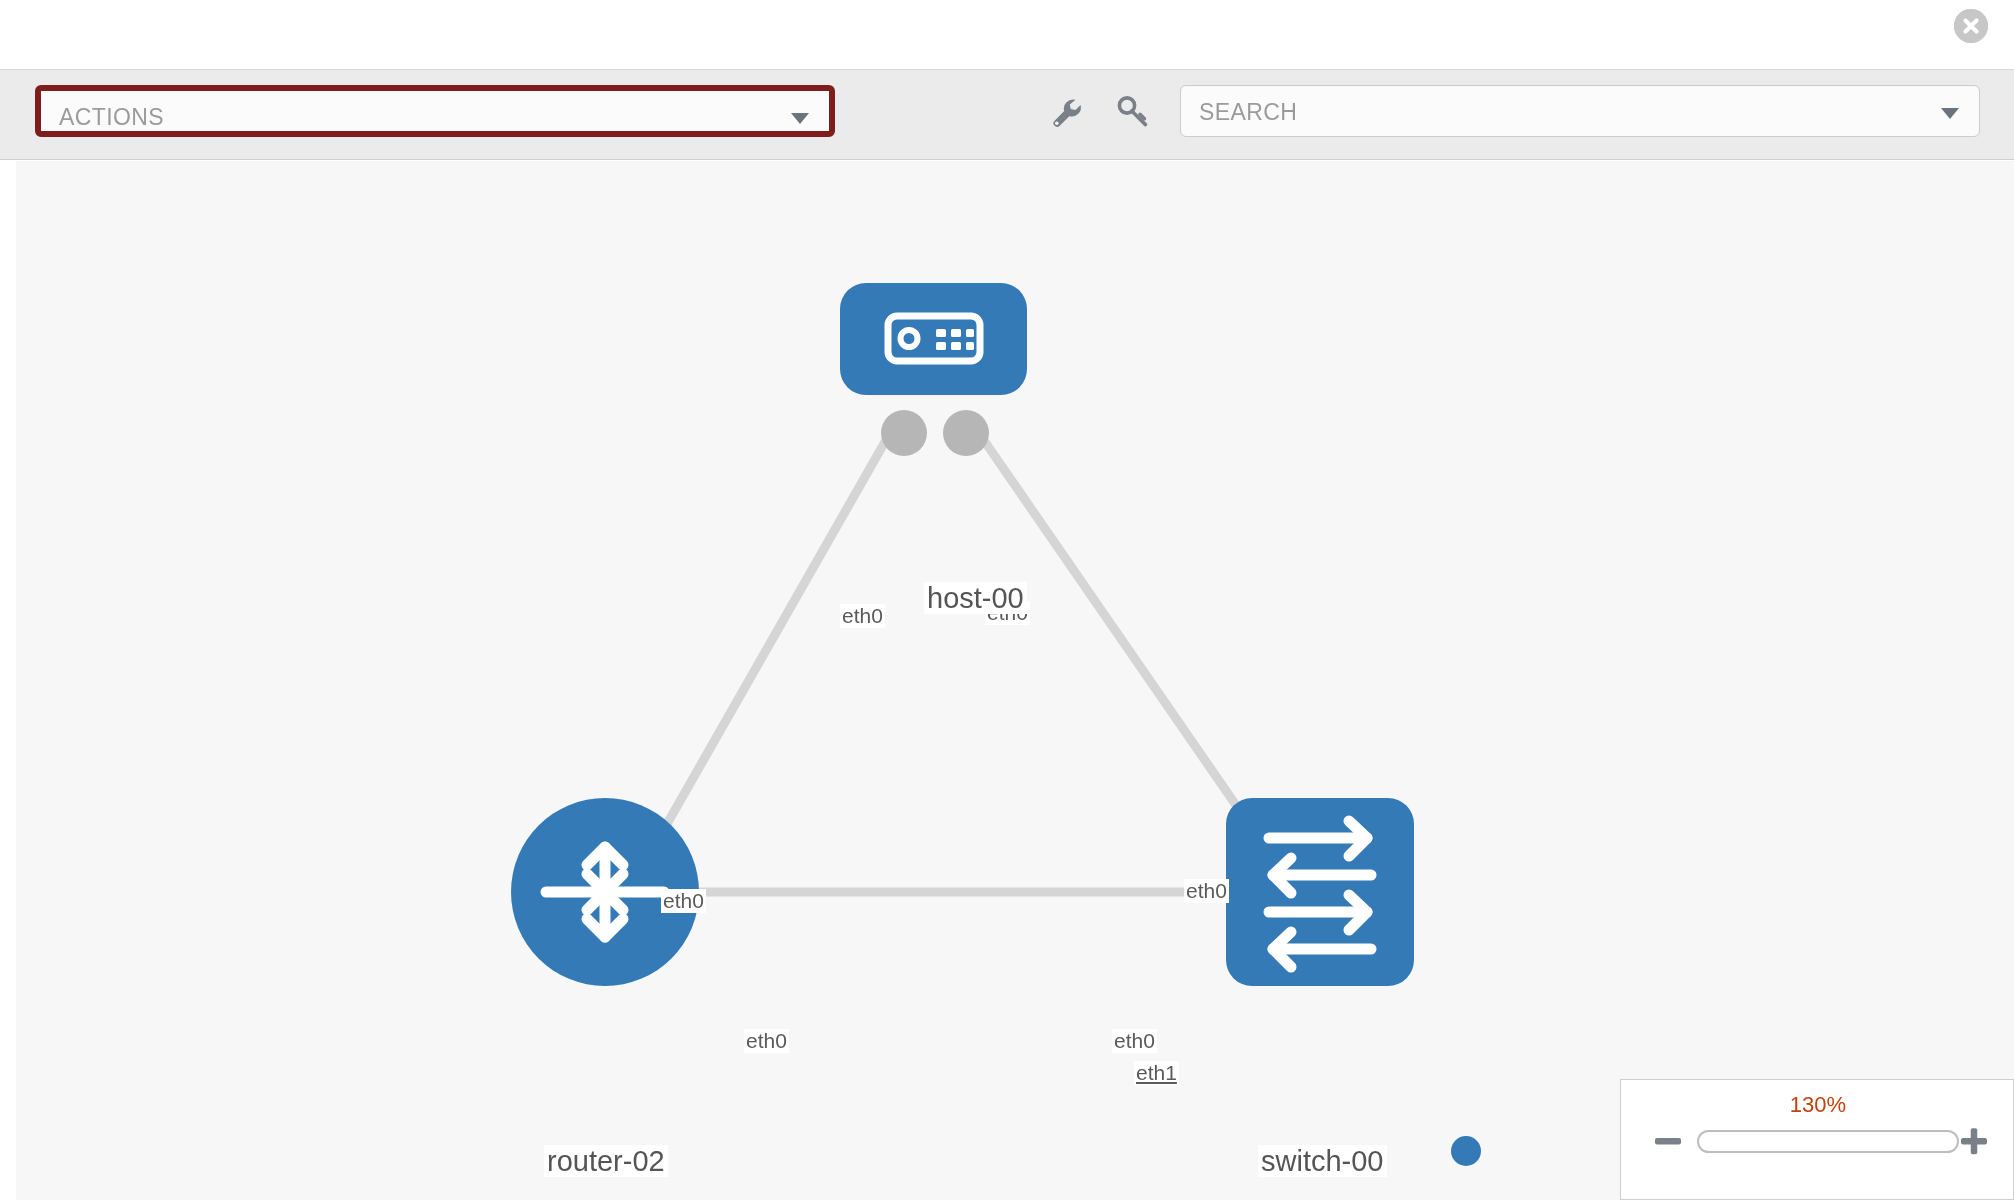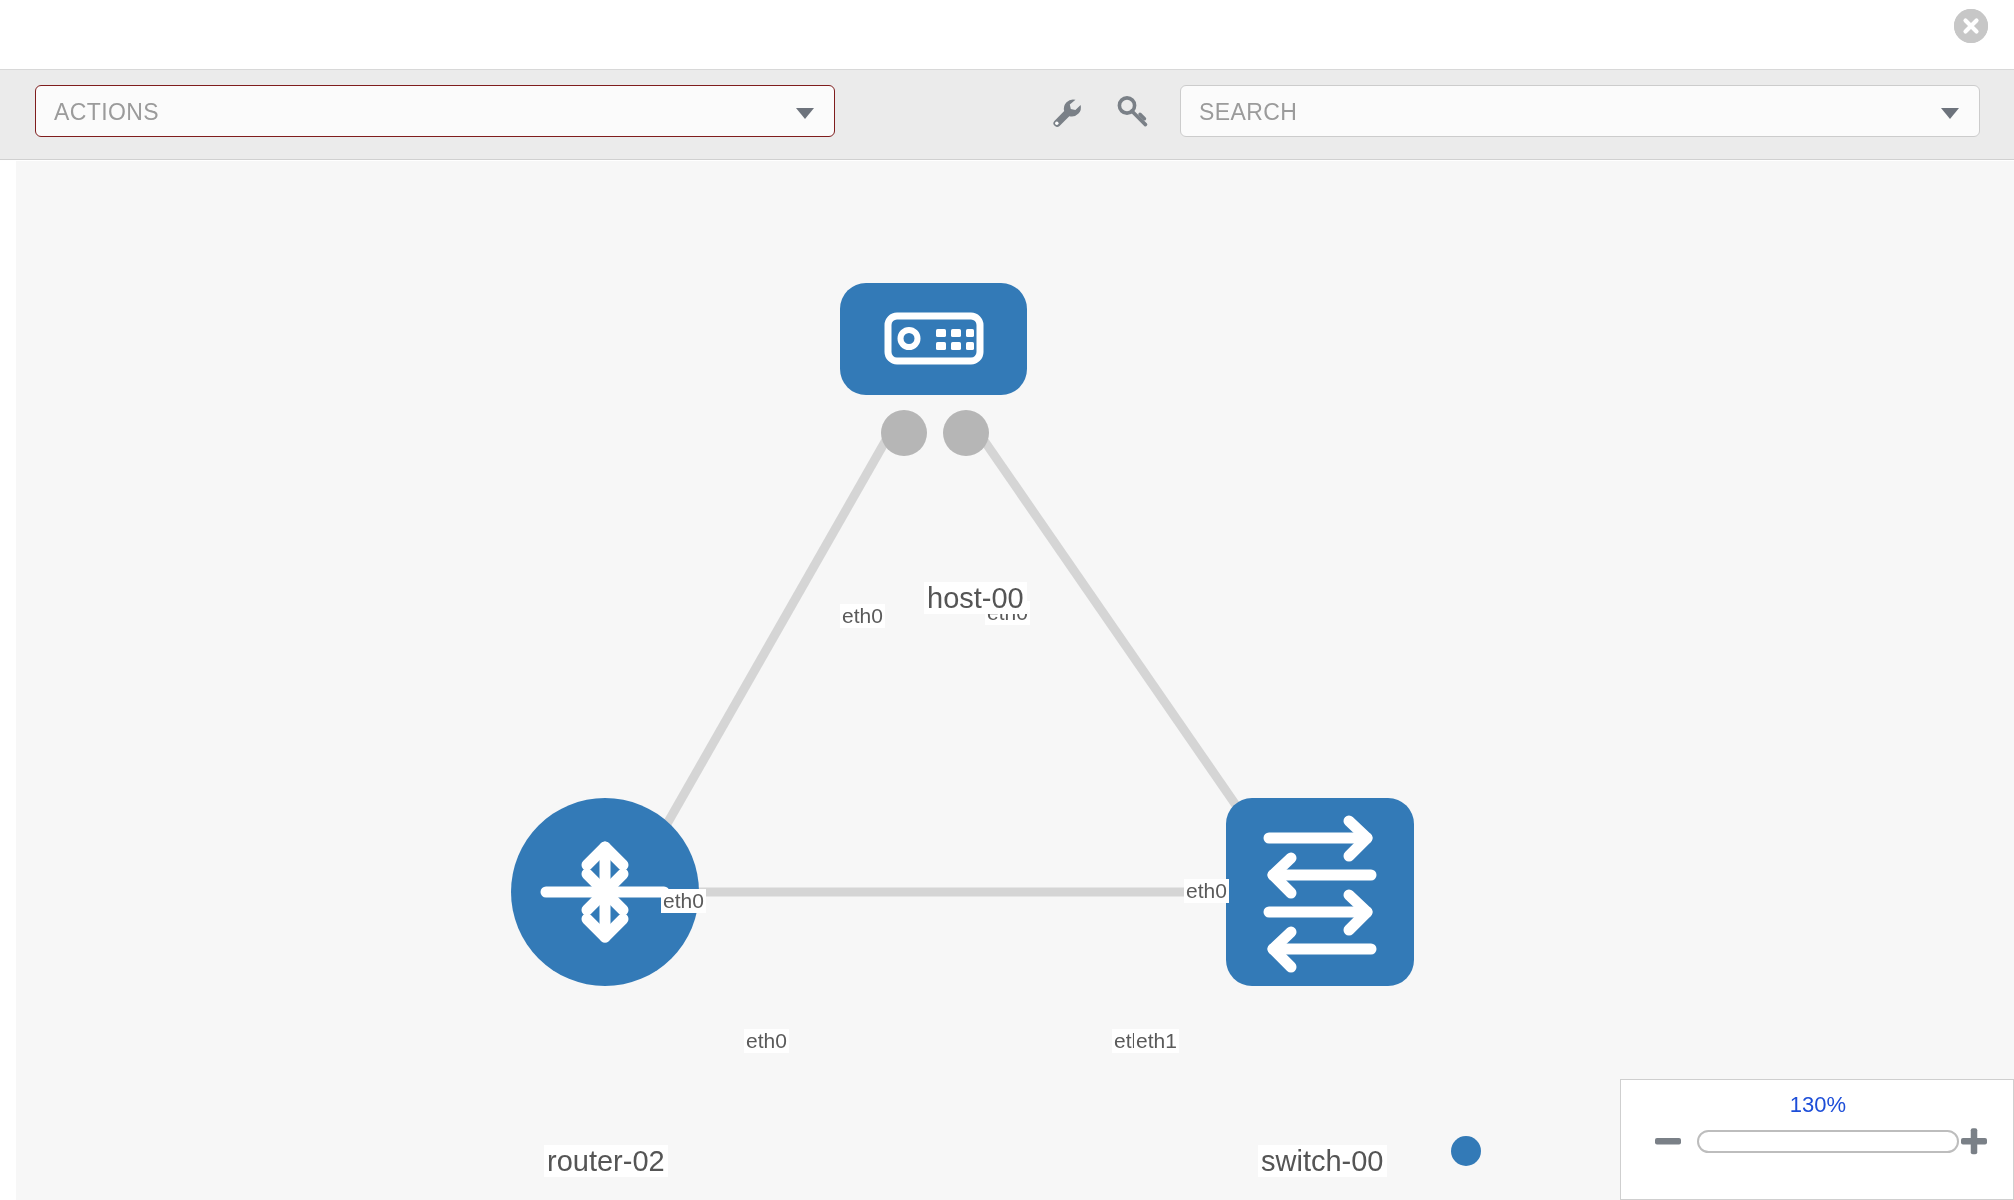--- a/index.html
+++ b/index.html
@@ -44,21 +44,21 @@
     left: 0; top: 70px;
     width: 2014px; height: 90px;
     background: #ebebeb;
     border-bottom: 1px solid #d0d0d0;
   }
   .actions-select {
     position: absolute;
     left: 35px; top: 85px;
     width: 800px; height: 52px;
     background: #fbfbfb;
-    border: 1px solid #7f1d1d;
+    border: 6px solid #7f1d1d;
     border-radius: 6px;
     cursor: pointer;
   }
   .actions-select .lbl {
     position: absolute;
     left: 18px; top: 13px;
     font-size: 23px;
     color: #9b9b9b;
     letter-spacing: 0.4px;
   }
@@ -129,21 +129,21 @@
     left: 1620px; top: 1079px;
     width: 394px; height: 121px;
     background: #ffffff;
     border: 1px solid #cfcfcf;
   }
   .zoom-pct {
     position: absolute;
     top: 12px; left: 0; width: 394px;
     text-align: center;
     font-size: 22px;
-    color: #1d4ed8;
+    color: #c2410c;
   }
   .zoom-minus, .zoom-plus {
     position: absolute;
     top: 44px;
     width: 34px; height: 34px;
     cursor: pointer;
   }
   .zoom-minus { left: 30px; }
   .zoom-plus  { left: 336px; }
   .zoom-track {
@@ -276,21 +276,21 @@
       </g>
     </g>
   </svg>
 
   <div class="chip iface" style="left:824px; top:443px;">eth0</div>
   <div class="chip iface" style="left:969px; top:440px;">eth0</div>
   <div class="chip iface" style="left:645px; top:728px;">eth0</div>
   <div class="chip iface" style="left:1168px; top:718px;">eth0</div>
   <div class="chip iface" style="left:728px; top:868px;">eth0</div>
   <div class="chip iface" style="left:1096px; top:868px;">eth0</div>
-  <div class="chip iface" style="left:1118px; top:868px;">eth1</div>
+  <div class="chip iface" style="left:1118px; top:900px;text-decoration:underline;">eth1</div>
 
   <div class="chip node" style="left:908px; top:421px;">host-00</div>
   <div class="chip node" style="left:528px; top:984px;">router-02</div>
   <div class="chip node" style="left:1242px; top:984px;text-align:center;">switch-00</div>
 </div>
 
 <div class="zoom-widget">
   <div class="zoom-pct">130%</div>
   <div class="zoom-minus">
     <svg width="34" height="34" viewBox="0 0 34 34">

